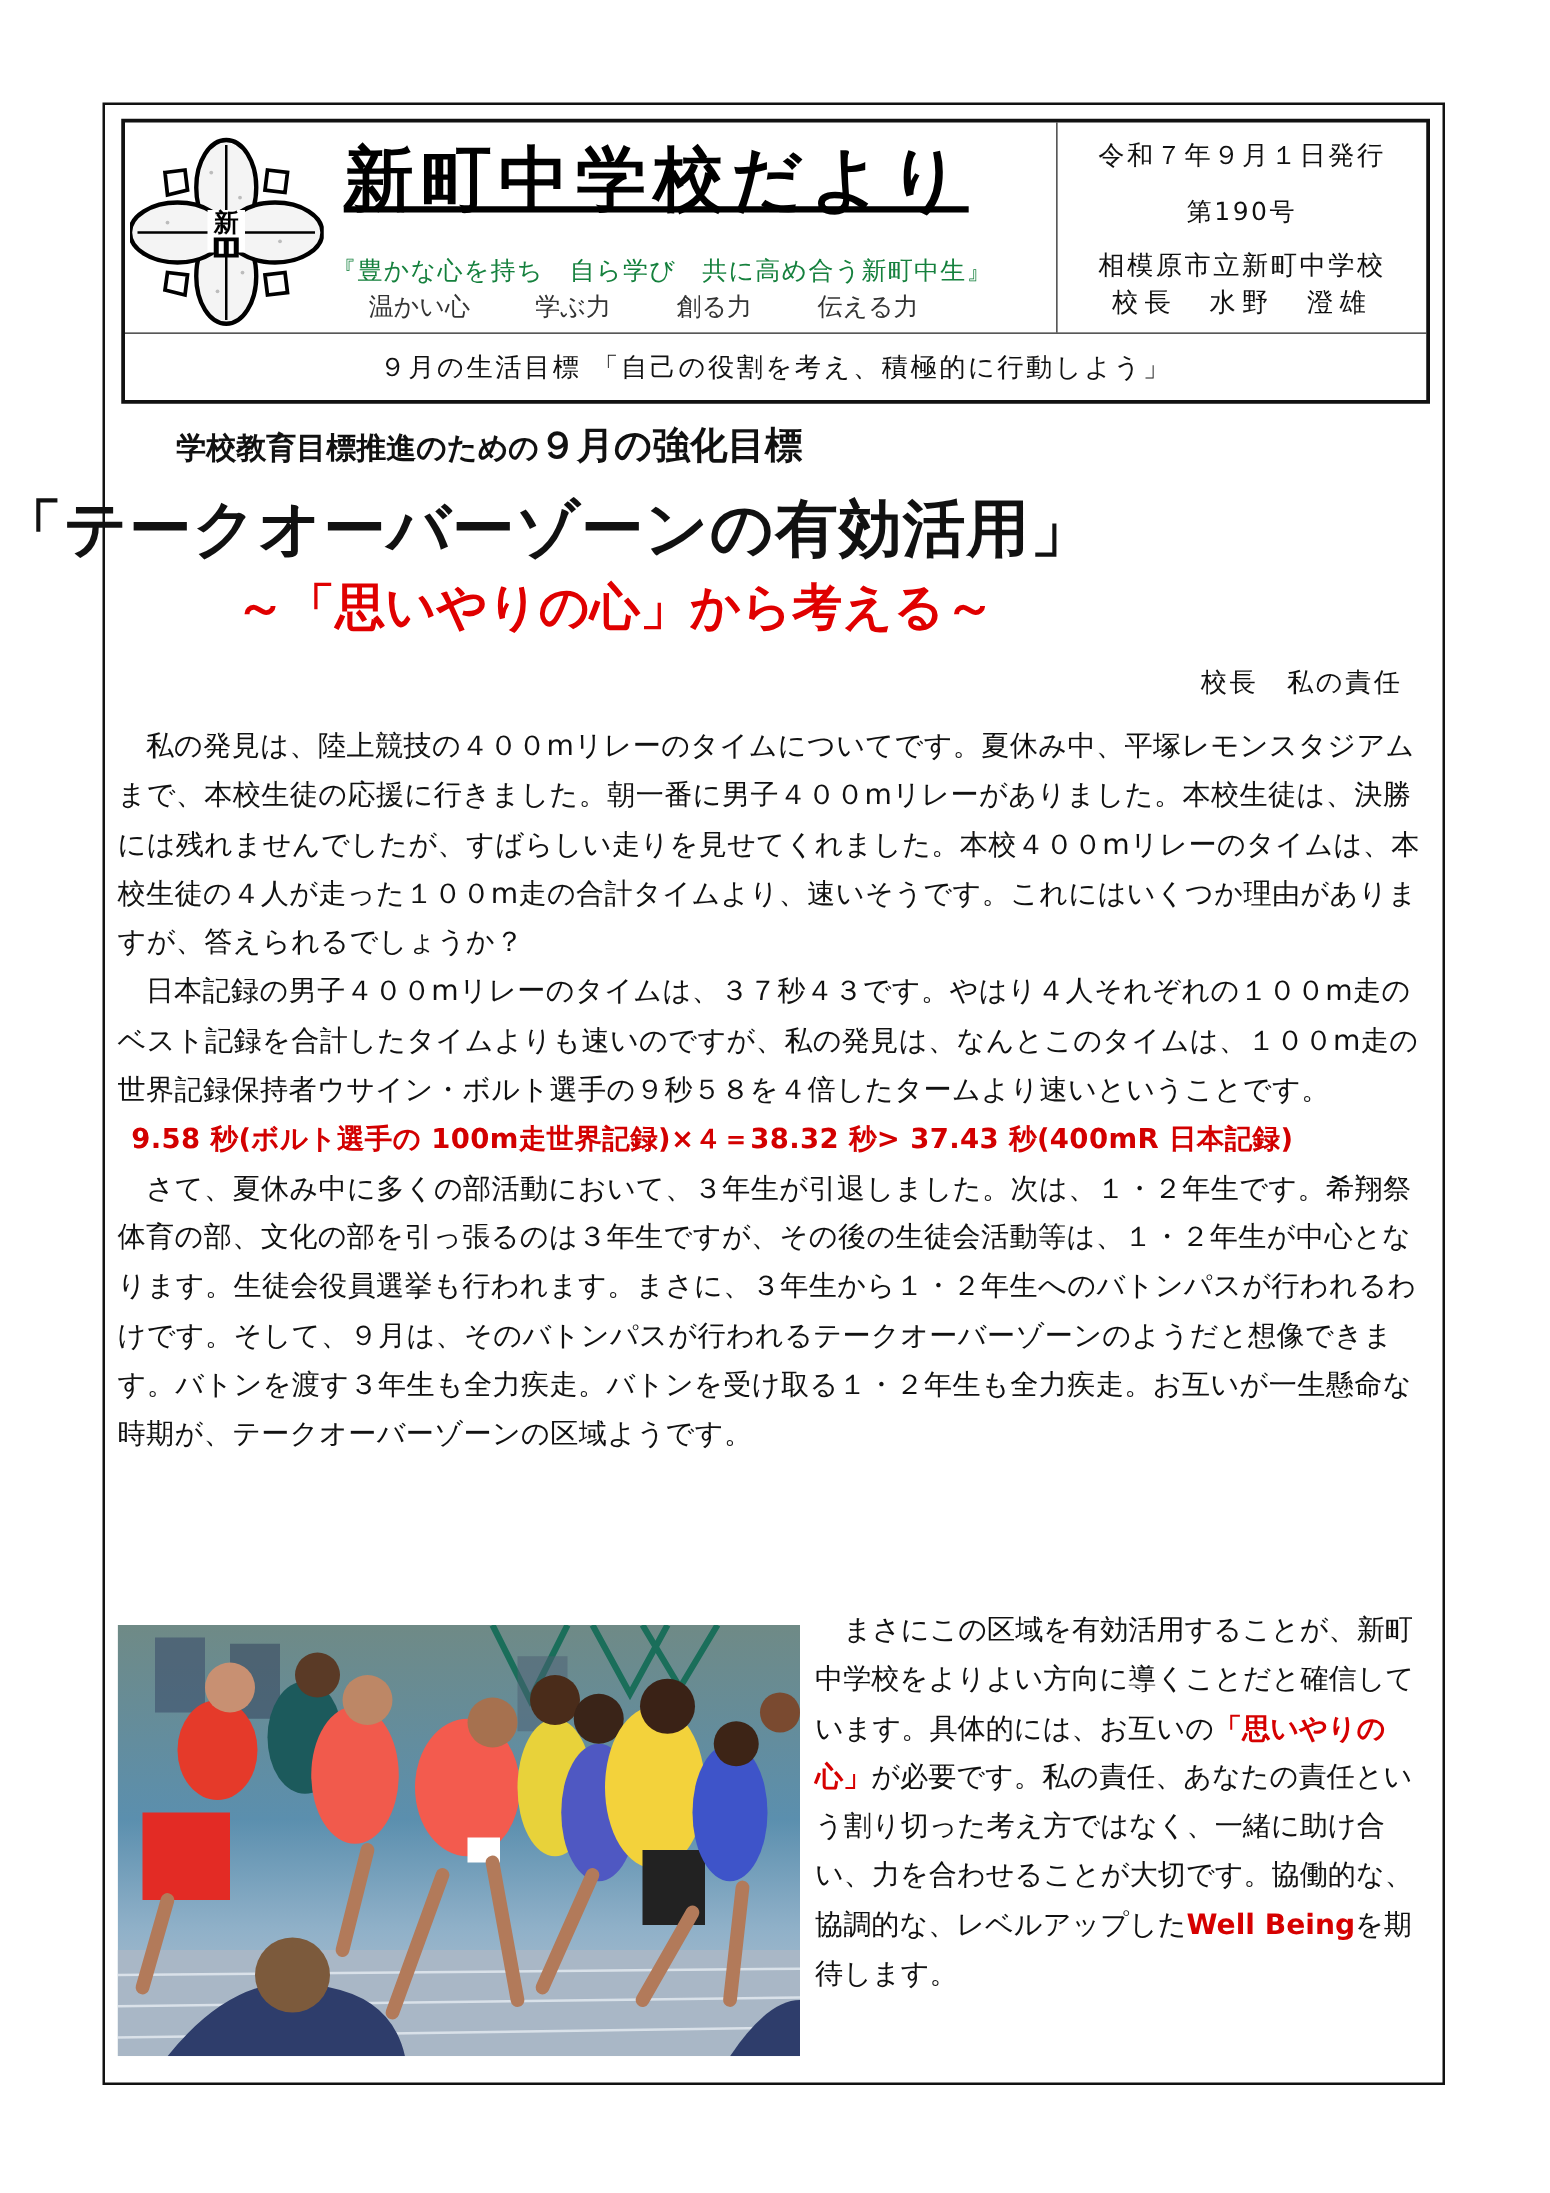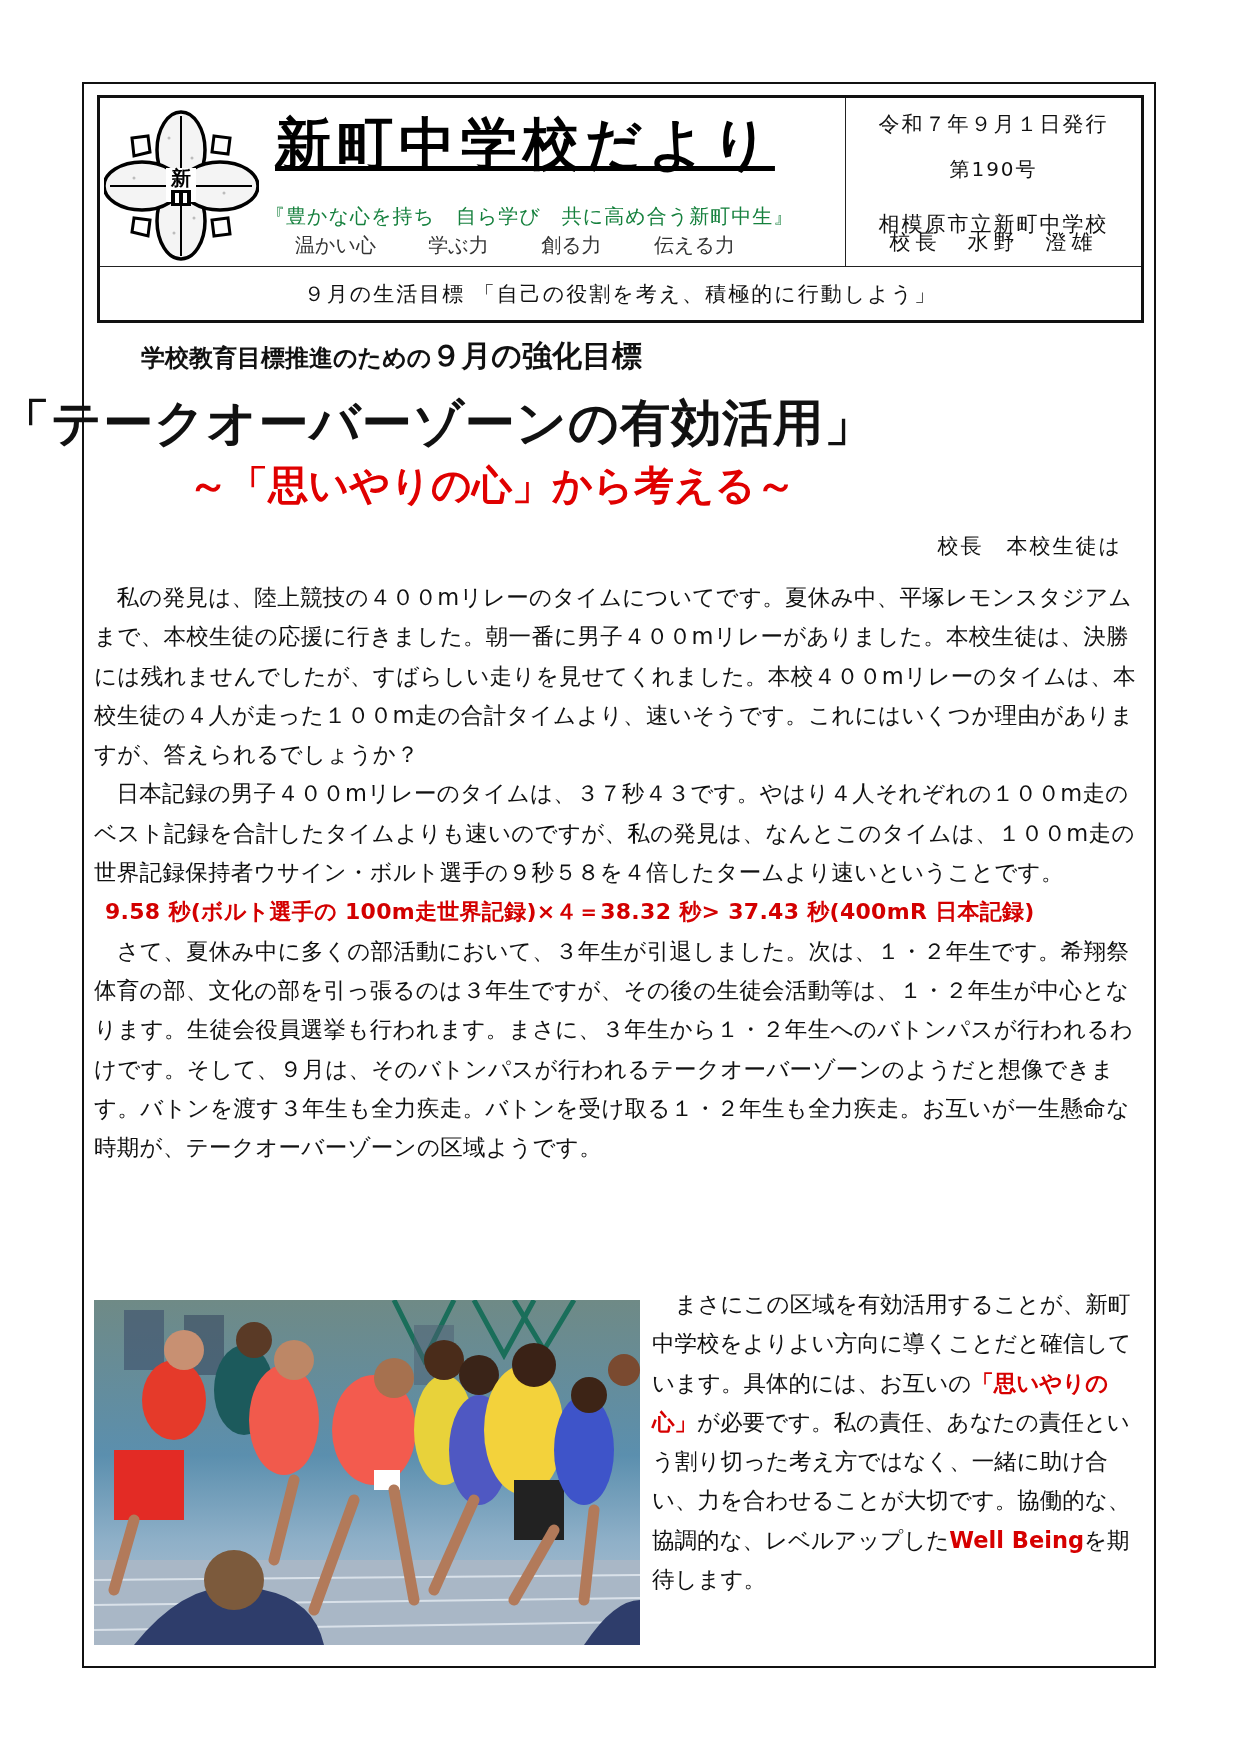--- a/index.html
+++ b/index.html
@@ -18,21 +18,21 @@
                 font-size: 21px; letter-spacing: 2px; }
   .logo { position: absolute; left: 4px; top: 10px; width: 155px; height: 155px; }
   .masthead { position: absolute; left: 175px; top: 18px; font-size: 56px; font-weight: bold;
               letter-spacing: 6px; line-height: 1; color: #000; text-decoration: underline; }
   .motto { position: absolute; left: 165px; top: 105px; font-size: 20px; color: #15803d; letter-spacing: 1px; white-space: nowrap; }
   .pillars { position: absolute; left: 195px; top: 134px; font-size: 20px; color: #333; white-space: nowrap; }
   .pillars span { display: inline-block; margin-right: 46px; }
   .info-line { text-align: center; font-size: 21px; letter-spacing: 2px; }
   .info-date { position: absolute; top: 12px; left: 0; right: 0; }
   .info-issue { position: absolute; top: 58px; left: 0; right: 0; font-size: 20px; }
-  .info-school { position: absolute; top: 100px; left: 0; right: 0; margin-top: 12px; }
+  .info-school { position: absolute; top: 100px; left: 0; right: 0; }
   .info-principal { position: absolute; top: 130px; left: 0; right: 0; letter-spacing: 5px; }
 
   .goal-label { position: absolute; left: 108px; top: 336px; font-size: 24px; font-weight: bold; white-space: nowrap; margin-left: 33px; }
   .goal-label .big { font-size: 30px; }
   .main-title { position: absolute; left: 0; width: 980px; top: 390px; text-align: left;
                 font-size: 50px; font-weight: bold; letter-spacing: 1px; }
   .sub-title { position: absolute; left: 0; width: 984px; top: 458px; text-align: center;
                font-size: 40px; font-weight: bold; color: #e00000; }
   .author { position: absolute; right: 118px; top: 532px; font-size: 21px; letter-spacing: 2px; }
 
@@ -102,21 +102,21 @@
   </div>
   <div class="hdr-bottom">９月の生活目標 「自己の役割を考え、積極的に行動しよう」</div>
 </div>
 
 <div class="goal-label">
   <span>学校教育目標推進のための</span><span class="big">９月の強化目標</span>
 </div>
 
 <div class="main-title">「テークオーバーゾーンの有効活用」</div>
 <div class="sub-title">～「思いやりの心」から考える～</div>
-<div class="author">校長　本校生徒は</div>
+<div class="author">校長　私の責任</div>
 
 <div class="body-text">
   <p>私の発見は、陸上競技の４００mリレーのタイムについてです。夏休み中、平塚レモンスタジアムまで、本校生徒の応援に行きました。朝一番に男子４００mリレーがありました。本校生徒は、決勝には残れませんでしたが、すばらしい走りを見せてくれました。本校４００mリレーのタイムは、本校生徒の４人が走った１００m走の合計タイムより、速いそうです。これにはいくつか理由がありますが、答えられるでしょうか？</p>
   <p>日本記録の男子４００mリレーのタイムは、３７秒４３です。やはり４人それぞれの１００m走のベスト記録を合計したタイムよりも速いのですが、私の発見は、なんとこのタイムは、１００m走の世界記録保持者ウサイン・ボルト選手の９秒５８を４倍したタームより速いということです。</p>
   <p class="formula">9.58 秒(ボルト選手の 100m走世界記録)×４＝38.32 秒&gt; 37.43 秒(400mR 日本記録)</p>
   <p>さて、夏休み中に多くの部活動において、３年生が引退しました。次は、１・２年生です。希翔祭体育の部、文化の部を引っ張るのは３年生ですが、その後の生徒会活動等は、１・２年生が中心となります。生徒会役員選挙も行われます。まさに、３年生から１・２年生へのバトンパスが行われるわけです。そして、９月は、そのバトンパスが行われるテークオーバーゾーンのようだと想像できます。バトンを渡す３年生も全力疾走。バトンを受け取る１・２年生も全力疾走。お互いが一生懸命な時期が、テークオーバーゾーンの区域ようです。</p>
 </div>
 
 <div class="photo">
   <svg width="546" height="345" viewBox="0 0 546 345">

